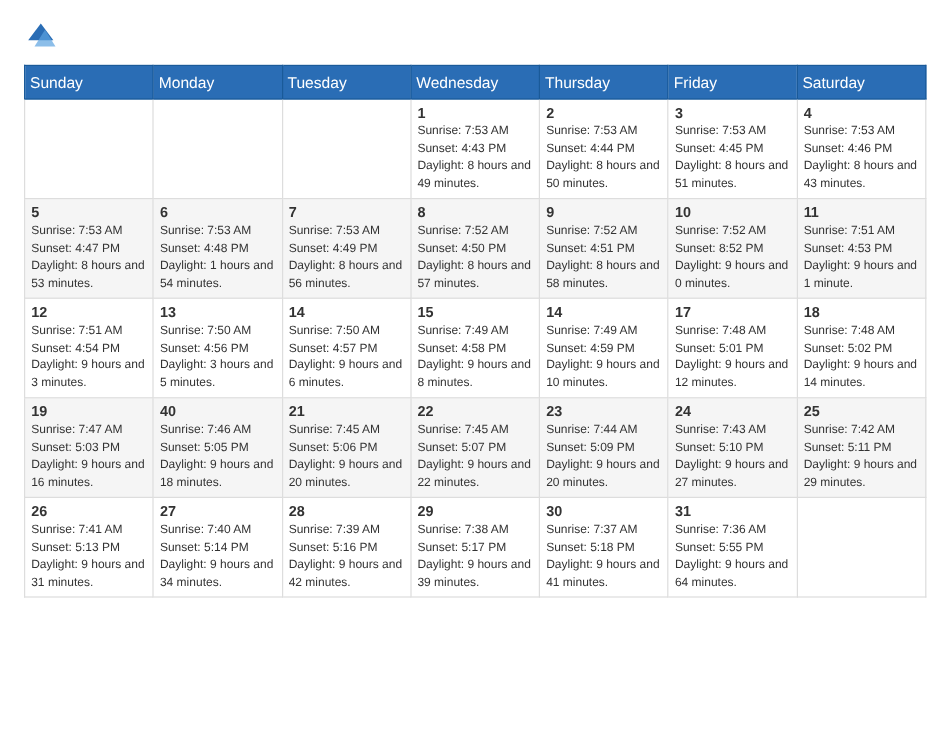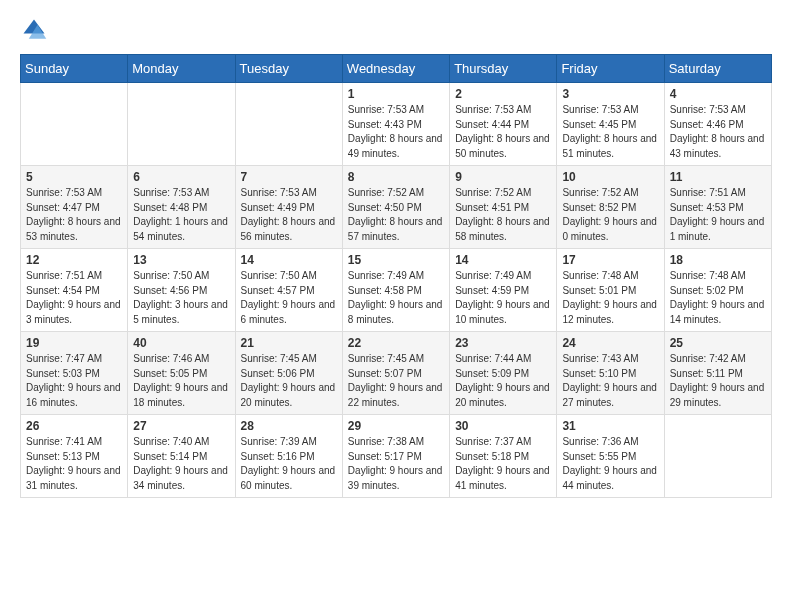--- a/index.html
+++ b/index.html
@@ -351,21 +351,21 @@
           <span>Sunrise: 7:40 AM</span><br>
           <span>Sunset: 5:14 PM</span><br>
           <span>Daylight: 9 hours and 34 minutes.</span>
         </div>
           </td>
           <td>
             <span class="day-number">28</span>
         <div class="day-info">
           <span>Sunrise: 7:39 AM</span><br>
           <span>Sunset: 5:16 PM</span><br>
-          <span>Daylight: 9 hours and 60 minutes.</span>
+          <span>Daylight: 9 hours and 42 minutes.</span>
         </div>
           </td>
           <td>
             <span class="day-number">29</span>
         <div class="day-info">
           <span>Sunrise: 7:38 AM</span><br>
           <span>Sunset: 5:17 PM</span><br>
           <span>Daylight: 9 hours and 39 minutes.</span>
         </div>
           </td>
@@ -375,20 +375,20 @@
           <span>Sunrise: 7:37 AM</span><br>
           <span>Sunset: 5:18 PM</span><br>
           <span>Daylight: 9 hours and 41 minutes.</span>
         </div>
           </td>
           <td>
             <span class="day-number">31</span>
         <div class="day-info">
           <span>Sunrise: 7:36 AM</span><br>
           <span>Sunset: 5:55 PM</span><br>
-          <span>Daylight: 9 hours and 44 minutes.</span>
+          <span>Daylight: 9 hours and 64 minutes.</span>
         </div>
           </td>
           <td class="empty-cell"></td>
         </tr>
       </tbody>
   </table>
 </div>
 
 </body></html>

